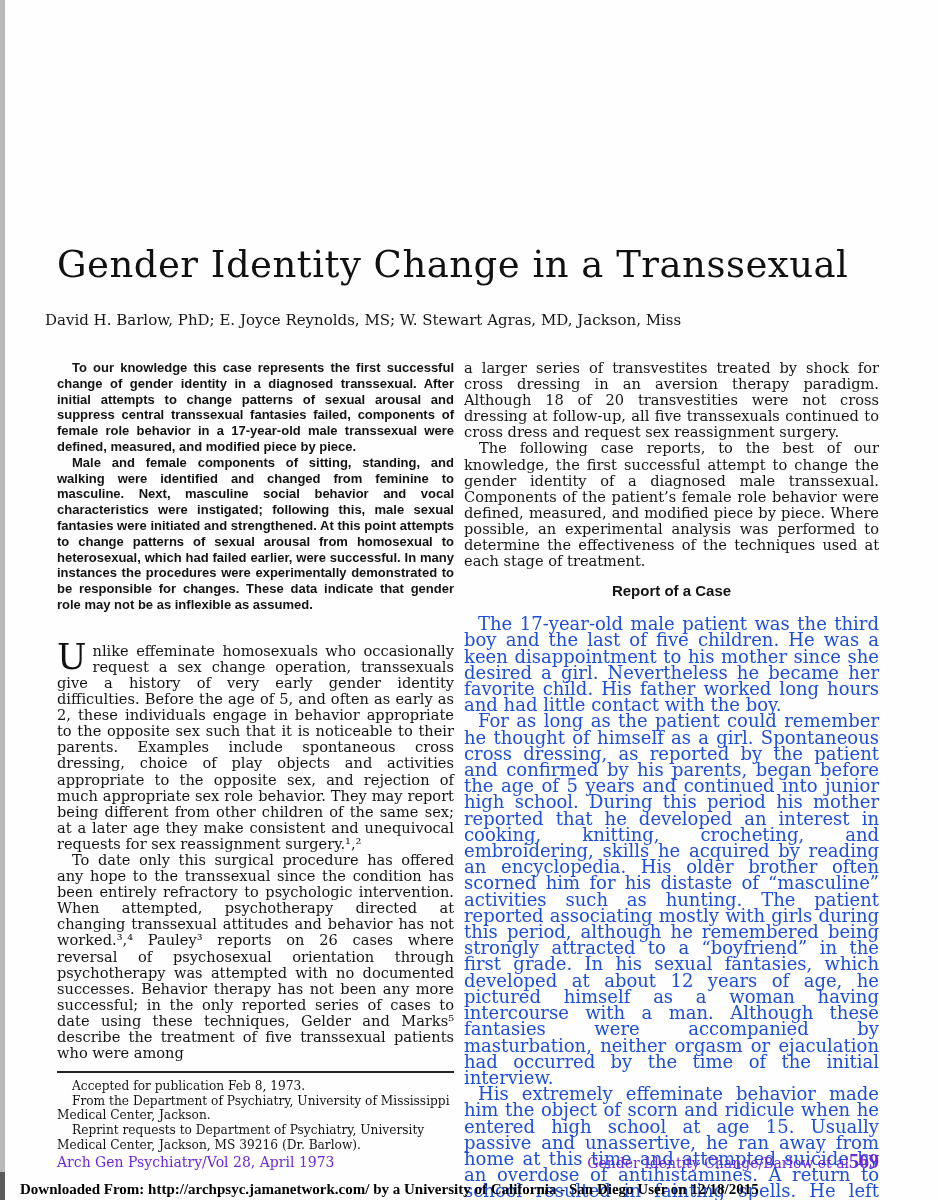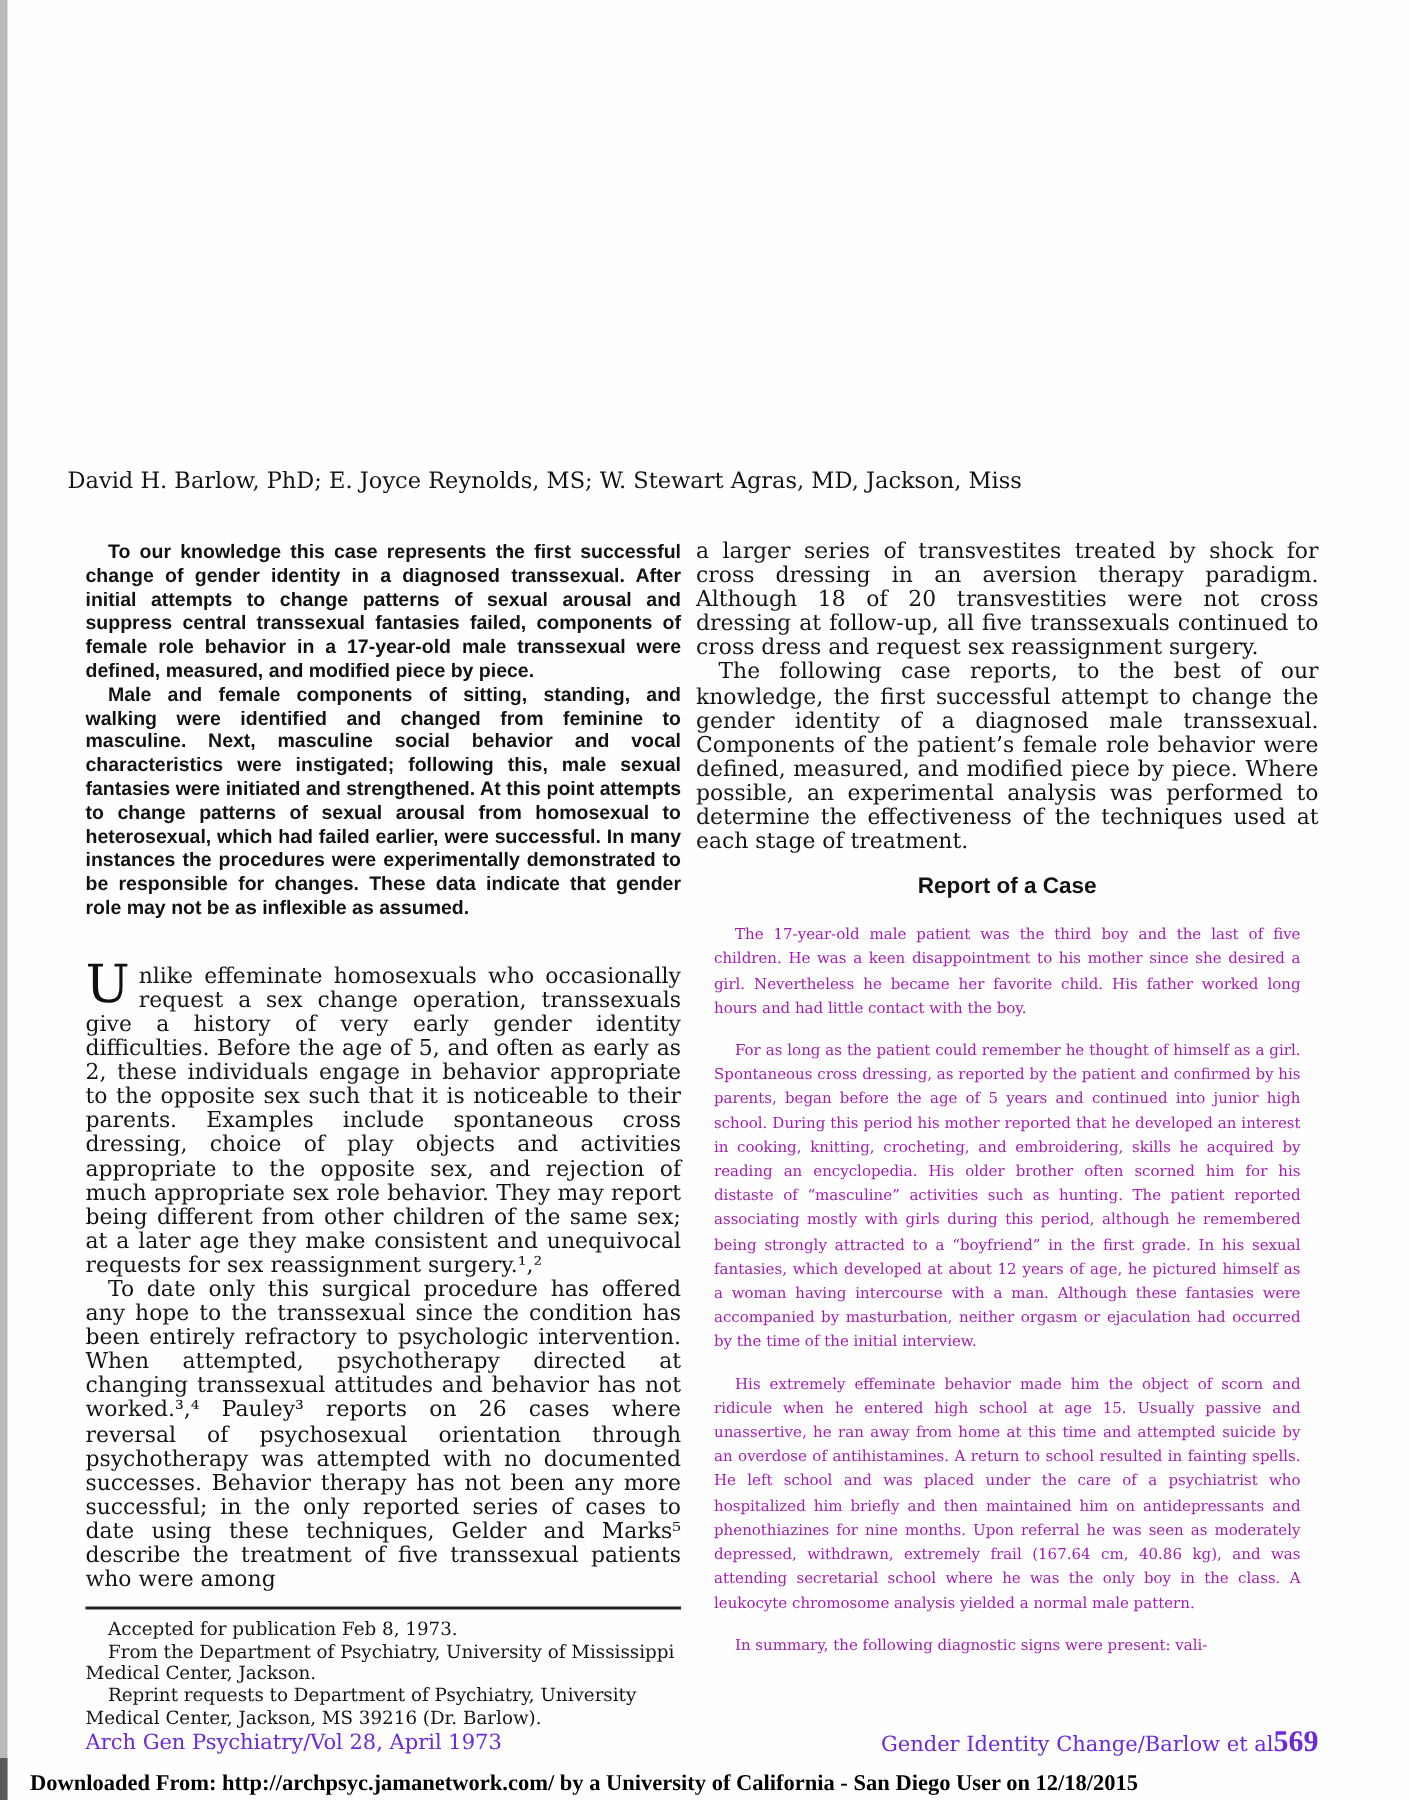--- a/index.html
+++ b/index.html
@@ -62,22 +62,22 @@
     margin: 0; text-indent: 15px; text-align: left;
     font-size: 12.2px; line-height: 14.6px; color: #141414;
   }
 
   .section-heading {
     margin: 13px 0 17px 0; text-align: center;
     font-family: "Liberation Sans", sans-serif; font-weight: bold;
     font-size: 15px; color: #121212;
   }
   .col-right p.case {
-    margin: 12px; text-align: justify;
-    font-size: 10px; line-height: 16.2px; color: #a21caf;
+    margin: 0; text-align: justify;
+    font-size: 18px; line-height: 16.2px; color: #1d4ed8;
   }
   .col-right p.case.indent { text-indent: 14px; }
 
   .footer {
     position: absolute; left: 57px; top: 1150px; width: 822px;
     display: flex; justify-content: space-between; align-items: center;
     font-size: 14px; color: #6d28d9;
   }
   .footer .pageno { font-weight: bold; margin-left: 0; font-size: 20px; font-family: Liberation Serif, serif; }
 
@@ -88,20 +88,21 @@
     white-space: nowrap;
   }
 </style>
 </head>
 <body>
 
 <div class="sheet">
   <div class="edge-strip"></div>
   <div class="edge-strip-dark"></div>
 
+  <h1 class="title">Gender Identity Change in a Transsexual</h1>
   <div class="byline">David H. Barlow, PhD; E. Joyce Reynolds, MS; W. Stewart Agras, MD, Jackson, Miss</div>
 
   <div class="columns">
     <div class="col-left">
       <section class="abstract">
         <p>To our knowledge this case represents the first successful change of gender identity in a diagnosed transsexual. After initial attempts to change patterns of sexual arousal and suppress central transsexual fantasies failed, components of female role behavior in a 17-year-old male transsexual were defined, measured, and modified piece by piece.</p>
         <p>Male and female components of sitting, standing, and walking were identified and changed from feminine to masculine. Next, masculine social behavior and vocal characteristics were instigated; following this, male sexual fantasies were initiated and strengthened. At this point attempts to change patterns of sexual arousal from homosexual to heterosexual, which had failed earlier, were successful. In many instances the procedures were experimentally demonstrated to be responsible for changes. These data indicate that gender role may not be as inflexible as assumed.</p>
       </section>
       <section class="bodytext">
         <p><span class="dropcap">U</span><span>nlike effeminate homosexuals who occasionally request a sex change operation, transsexuals give a history of very early gender identity difficulties. Before the age of 5, and often as early as 2, these individuals engage in behavior appropriate to the opposite sex such that it is noticeable to their parents. Examples include spontaneous cross dressing, choice of play objects and activities appropriate to the opposite sex, and rejection of much appropriate sex role behavior. They may report being different from other children of the same sex; at a later age they make consistent and unequivocal requests for sex reassignment surgery.¹,²</span></p>

